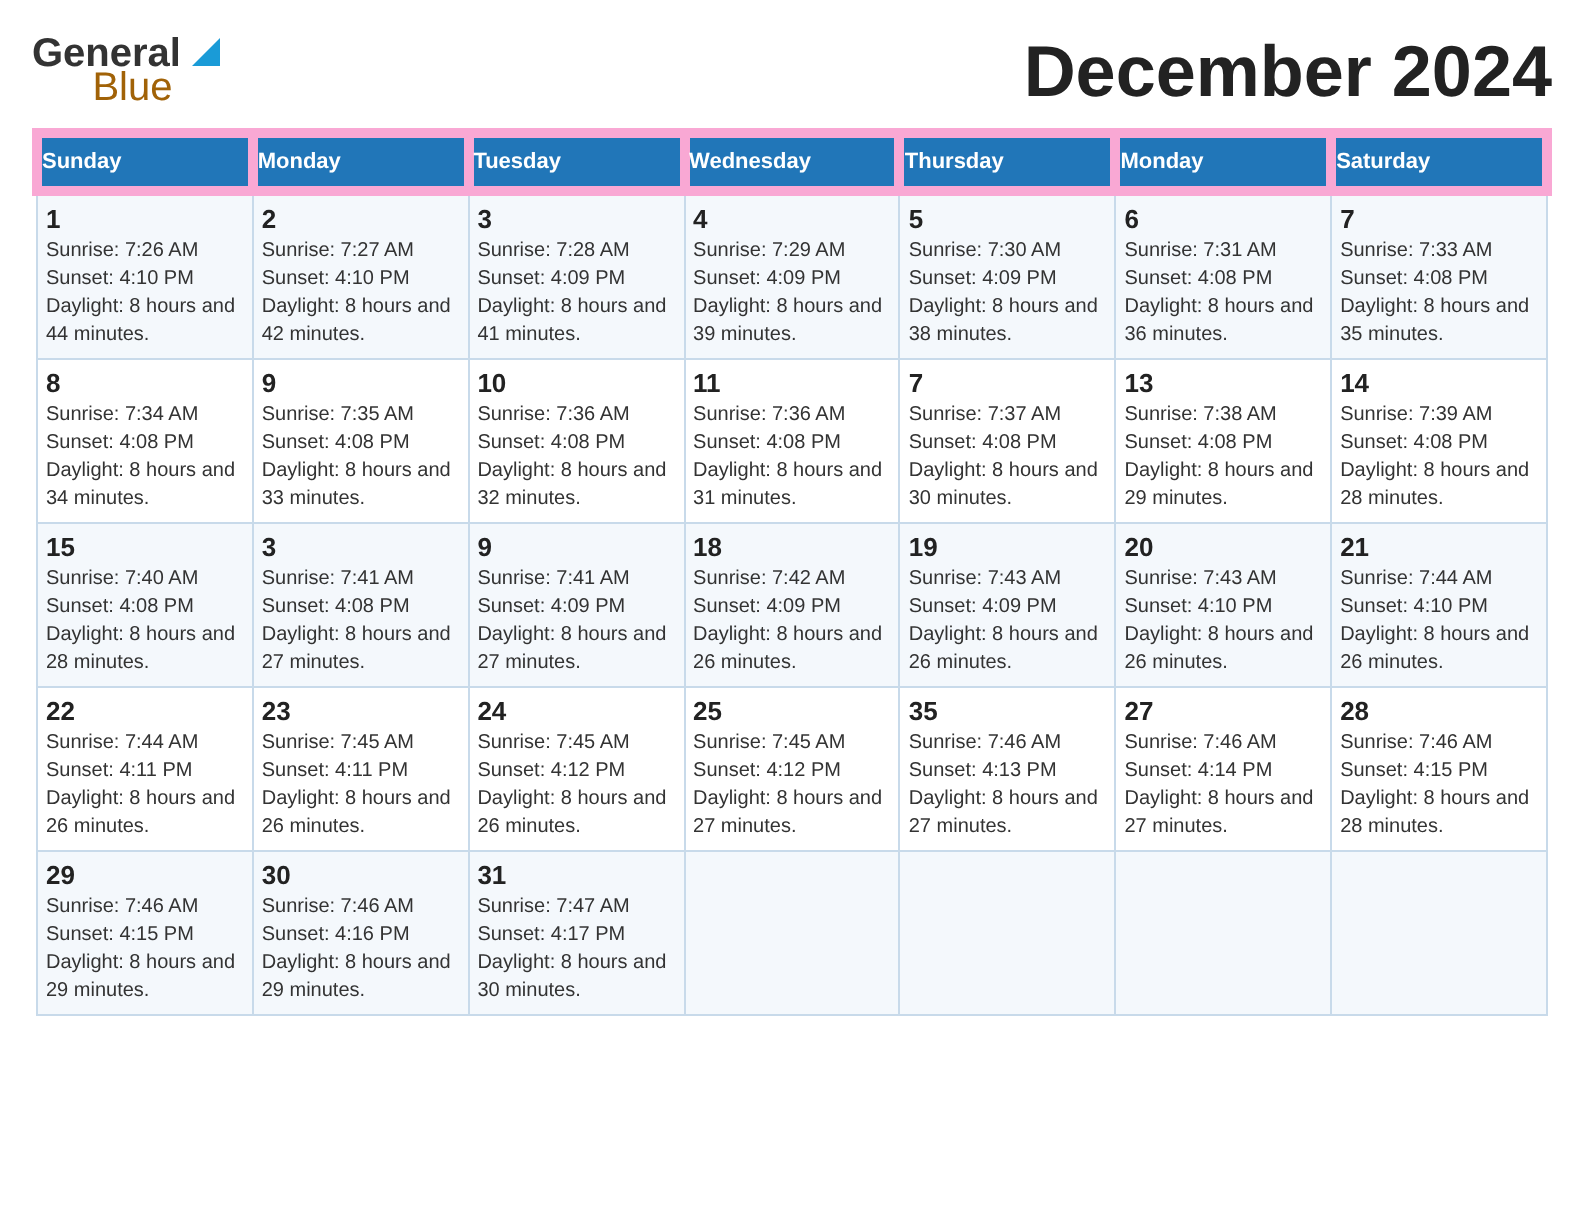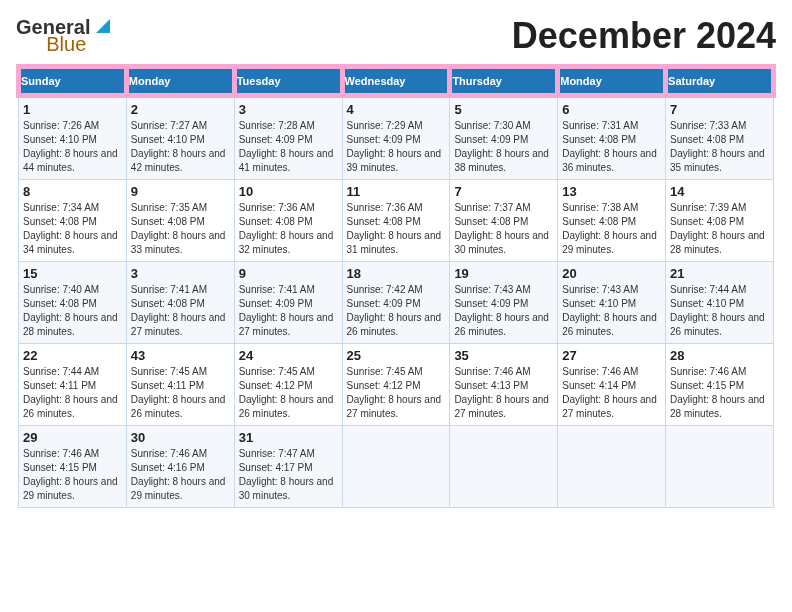--- a/index.html
+++ b/index.html
@@ -201,21 +201,21 @@
           <span class="day-num">21</span>
           <div class="day-detail">Sunrise: 7:44 AM<br>Sunset: 4:10 PM<br>Daylight: 8 hours and 26 minutes.</div>
         </td>
       </tr>
       <tr>
         <td>
           <span class="day-num">22</span>
           <div class="day-detail">Sunrise: 7:44 AM<br>Sunset: 4:11 PM<br>Daylight: 8 hours and 26 minutes.</div>
         </td>
         <td>
-          <span class="day-num">43</span>
+          <span class="day-num">23</span>
           <div class="day-detail">Sunrise: 7:45 AM<br>Sunset: 4:11 PM<br>Daylight: 8 hours and 26 minutes.</div>
         </td>
         <td>
           <span class="day-num">24</span>
           <div class="day-detail">Sunrise: 7:45 AM<br>Sunset: 4:12 PM<br>Daylight: 8 hours and 26 minutes.</div>
         </td>
         <td>
           <span class="day-num">25</span>
           <div class="day-detail">Sunrise: 7:45 AM<br>Sunset: 4:12 PM<br>Daylight: 8 hours and 27 minutes.</div>
         </td>

